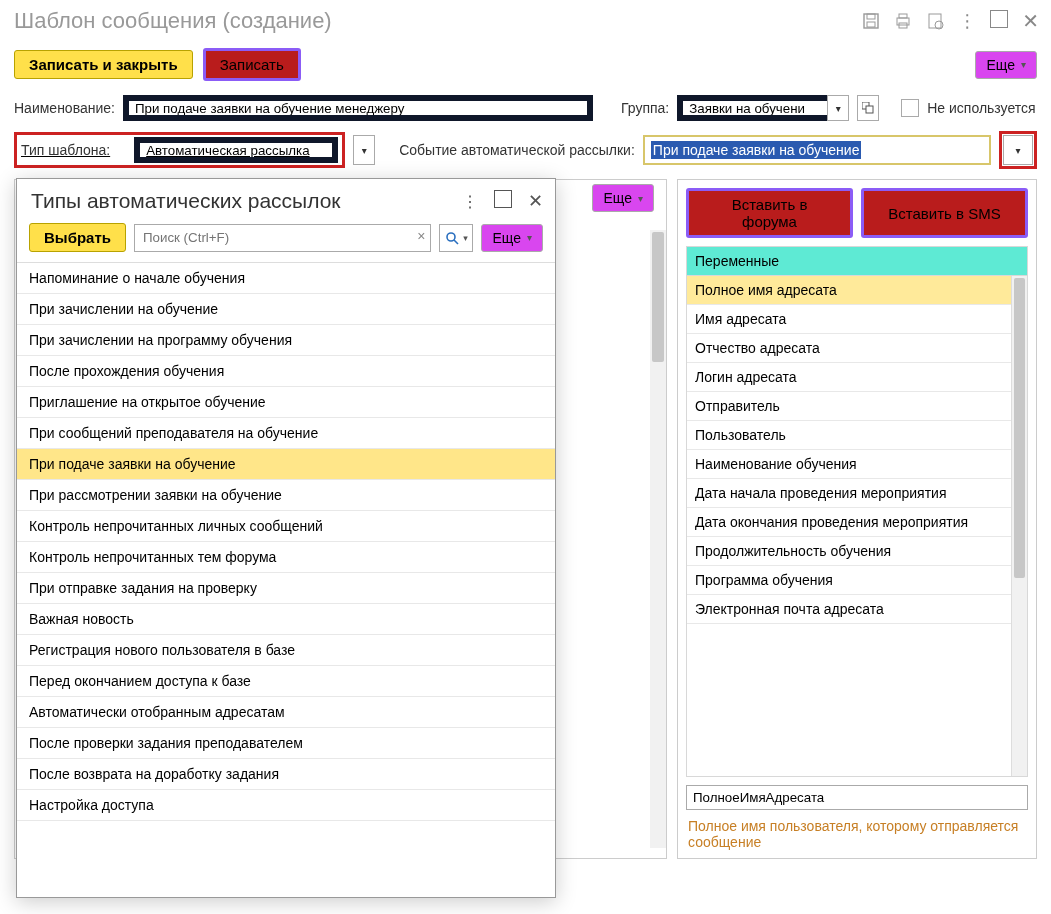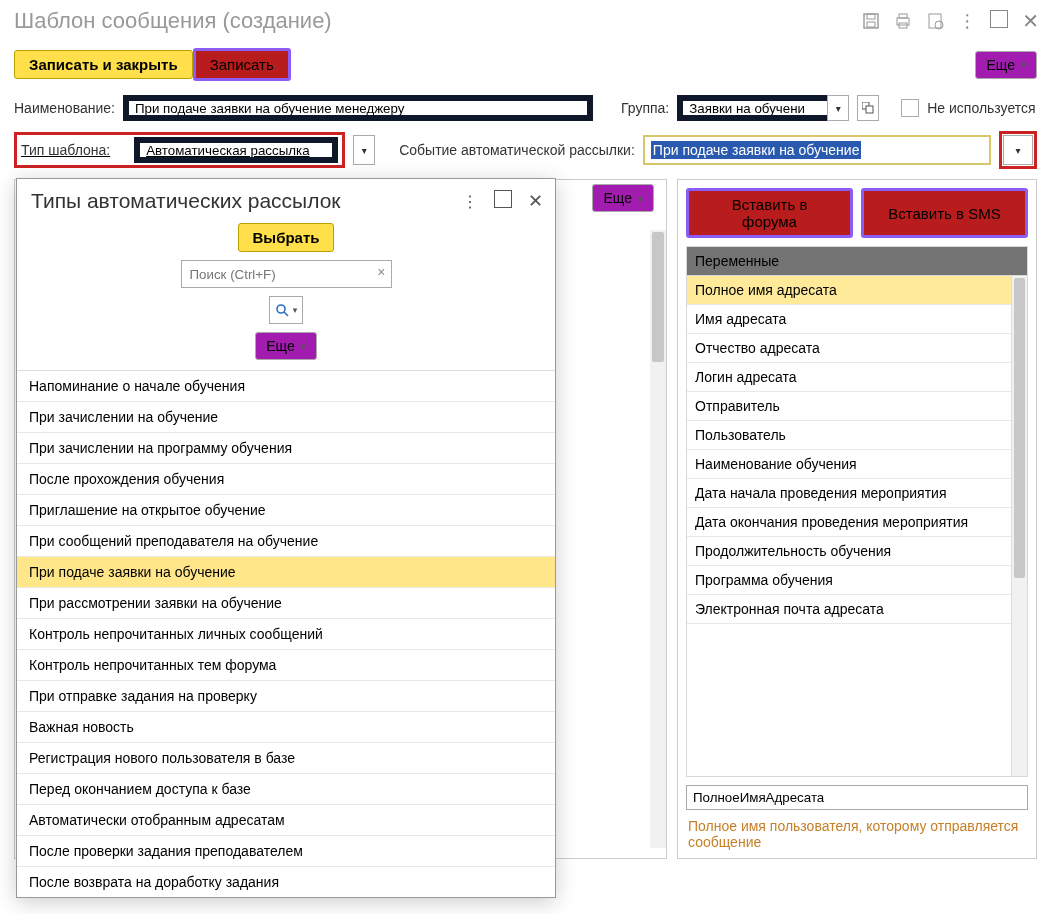--- a/index.html
+++ b/index.html
@@ -24,38 +24,39 @@
     color: #999;
     font-size: 22px;
     flex: 1;
   }
   .titlebar-icons { display: flex; gap: 14px; align-items: center; color: #888; }
   .titlebar-icons span { cursor: pointer; font-size: 18px; }
   .icon-box { width:18px; height:18px; border:1px solid #888; display:inline-block; }
   .toolbar {
     display: flex;
     align-items: center;
+    gap: 10px;
     padding: 4px 14px 12px 14px;
   }
   .btn {
     border: 3px solid #8b5cf6;
     background: #b91c1c;
     padding: 5px 14px;
     border-radius: 3px;
     cursor: pointer;
     font-size: 15px;
   }
   .btn-yellow {
     background: #ffe04a;
     border: 1px solid #b8a200;
     font-weight: bold;
   }
   .more-btn {
     border: 1px solid #aaa;
-    background: #a21caf;
+    background: #d946ef;
     padding: 5px 10px;
     border-radius: 3px;
     cursor:pointer;
     display:flex; align-items:center; gap:6px;text-align:center;
   }
   .more-btn::after { content:"▾"; font-size:10px; color:#555; }
   .form-row {
     display:flex;
     align-items:center;
     padding: 2px 14px 8px 14px;
@@ -91,21 +92,21 @@
     flex:1; border:2px solid #d8c66a; background:#fff; height:30px;
     display:flex; align-items:center; padding:0 6px;
   }
   .event-input span { background:#2a5ab0; color:#fff; padding:1px 2px; }
   .red-outline-box { border:3px solid #cc2222; padding:1px; }
   .main-area { position:relative; display:flex; padding: 0 14px 14px 14px; gap:10px; }
   .center-col { flex:1; min-width:0; }
   .right-col { width:360px; border:1px solid #ccc; padding:8px; display:flex; flex-direction:column; gap:8px; }
   .right-row { display:flex; gap:8px; }
   .var-panel { border:1px solid #d8d8d8; flex:1; display:flex; flex-direction:column; }
-  .var-header { background:#737373; padding:6px 8px; border-bottom:1px solid #d8d8d8; }
+  .var-header { background:#5eead4; padding:6px 8px; border-bottom:1px solid #d8d8d8; }
   .var-list { flex:1; overflow:hidden; position:relative; }
   .var-item { padding:6px 8px; border-bottom:1px solid #e8e8e8; cursor:pointer; }
   .var-item.selected { background:#ffea9a; }
   .var-scroll { position:absolute; right:0; top:0; bottom:0; width:16px; background:#f1f1f1; border-left:1px solid #ddd; }
   .var-scroll-thumb { position:absolute; left:2px; right:2px; top:2px; height:300px; background:#c7c7c7; border-radius:2px; }
   .var-input { border:1px solid #aaa; padding:4px 6px; }
   .var-hint { color:#c77f25; padding:0 2px; font-size:14px; }
   .center-panel { border:1px solid #ccc; height:680px; position:relative; }
   .center-more-row { display:flex; justify-content:flex-end; padding:4px 12px; gap:10px; }
   .center-body-text { padding:20px; color:#333; line-height:1.5; }
@@ -118,21 +119,21 @@
     width:540px; height:720px;
     background:#fff;
     border:1px solid #999;
     box-shadow: 0 4px 20px rgba(0,0,0,0.2);
     display:flex; flex-direction:column;
     z-index:10;
   }
   .popup-title-row { display:flex; align-items:center; padding:10px 12px 4px 14px; }
   .popup-title { font-size:21px; color:#333; flex:1; }
   .popup-title-icons { display:flex; gap:16px; align-items:center; color:#555; font-size:16px; }
-  .popup-toolbar { display:flex; align-items:center; gap:8px; padding:6px 12px 10px 12px;flex-direction:column; }
+  .popup-toolbar { display:flex; align-items:center; gap:8px; padding:6px 12px 10px 12px; }
   .popup-search { flex:1; position:relative; display:flex; }
   .popup-search input { flex:1; border:1px solid #aaa; padding:4px 24px 4px 8px; height:28px; color:#999; }
   .popup-search-x { position:absolute; right:6px; top:4px; color:#888; cursor:pointer; }
   .icon-btn {
     width:34px; height:28px; border:1px solid #aaa; background:#fff; cursor:pointer;
     display:flex; align-items:center; justify-content:center; color:#2a6fbf;
   }
   .icon-btn.split::after { content:"▾"; font-size:9px; margin-left:4px; color:#555; }
   .popup-list { flex:1; border-top:1px solid #ddd; overflow:hidden; }
   .popup-item { padding:7px 12px; border-bottom:1px solid #e8e8e8; cursor:pointer; }

